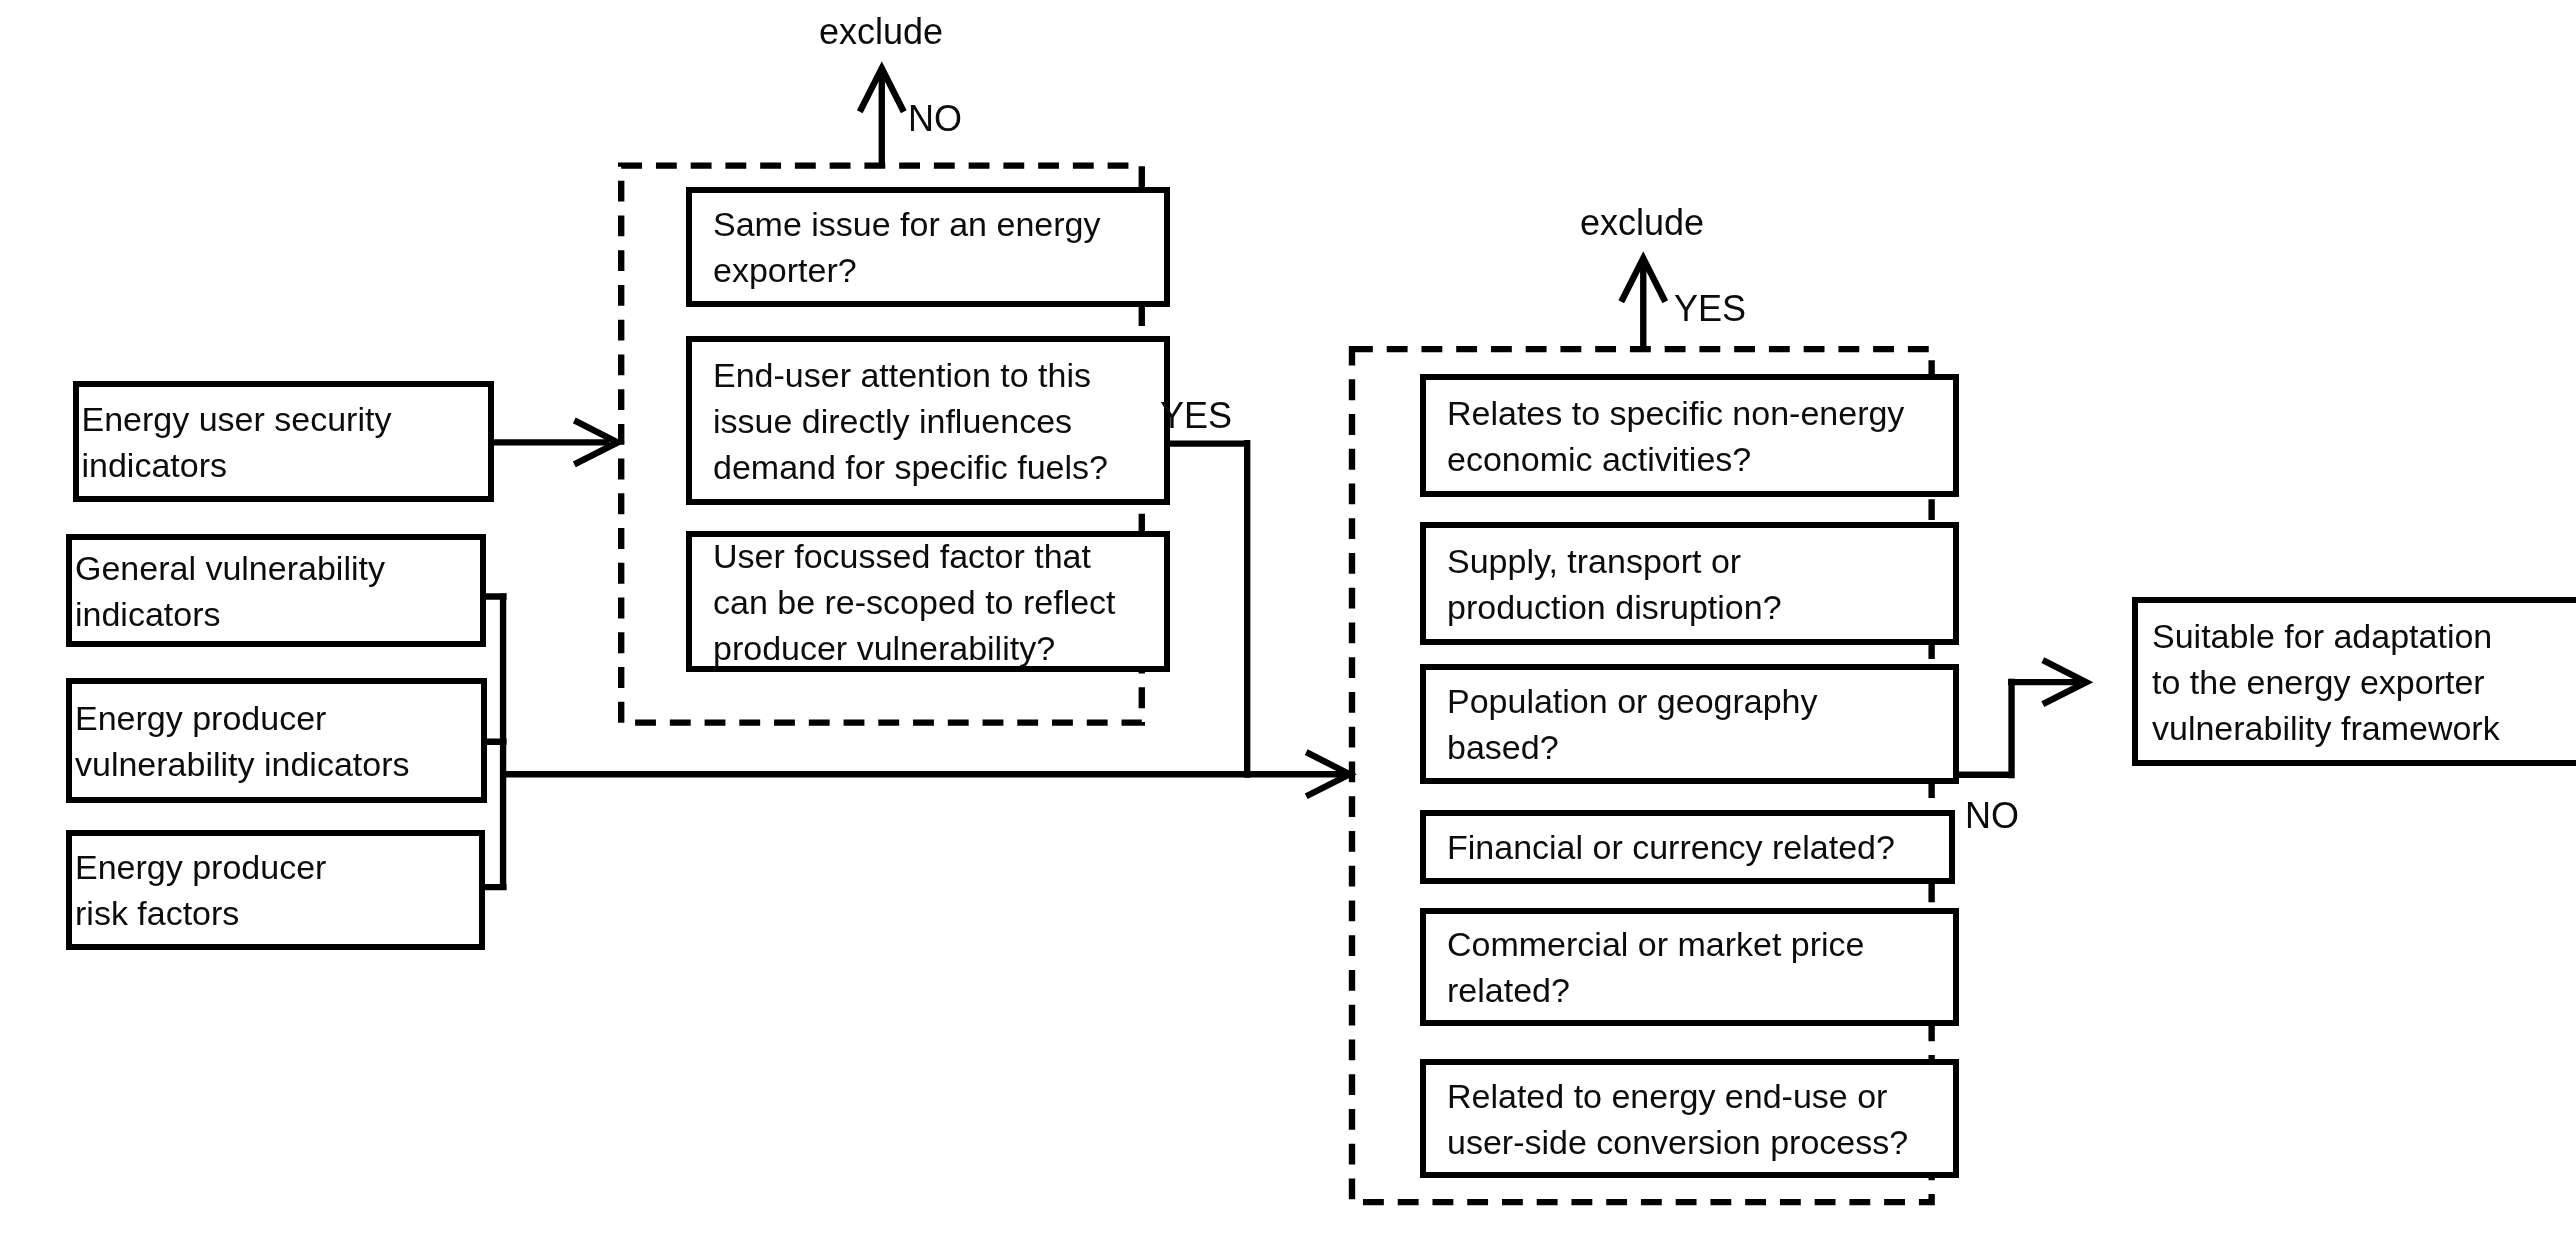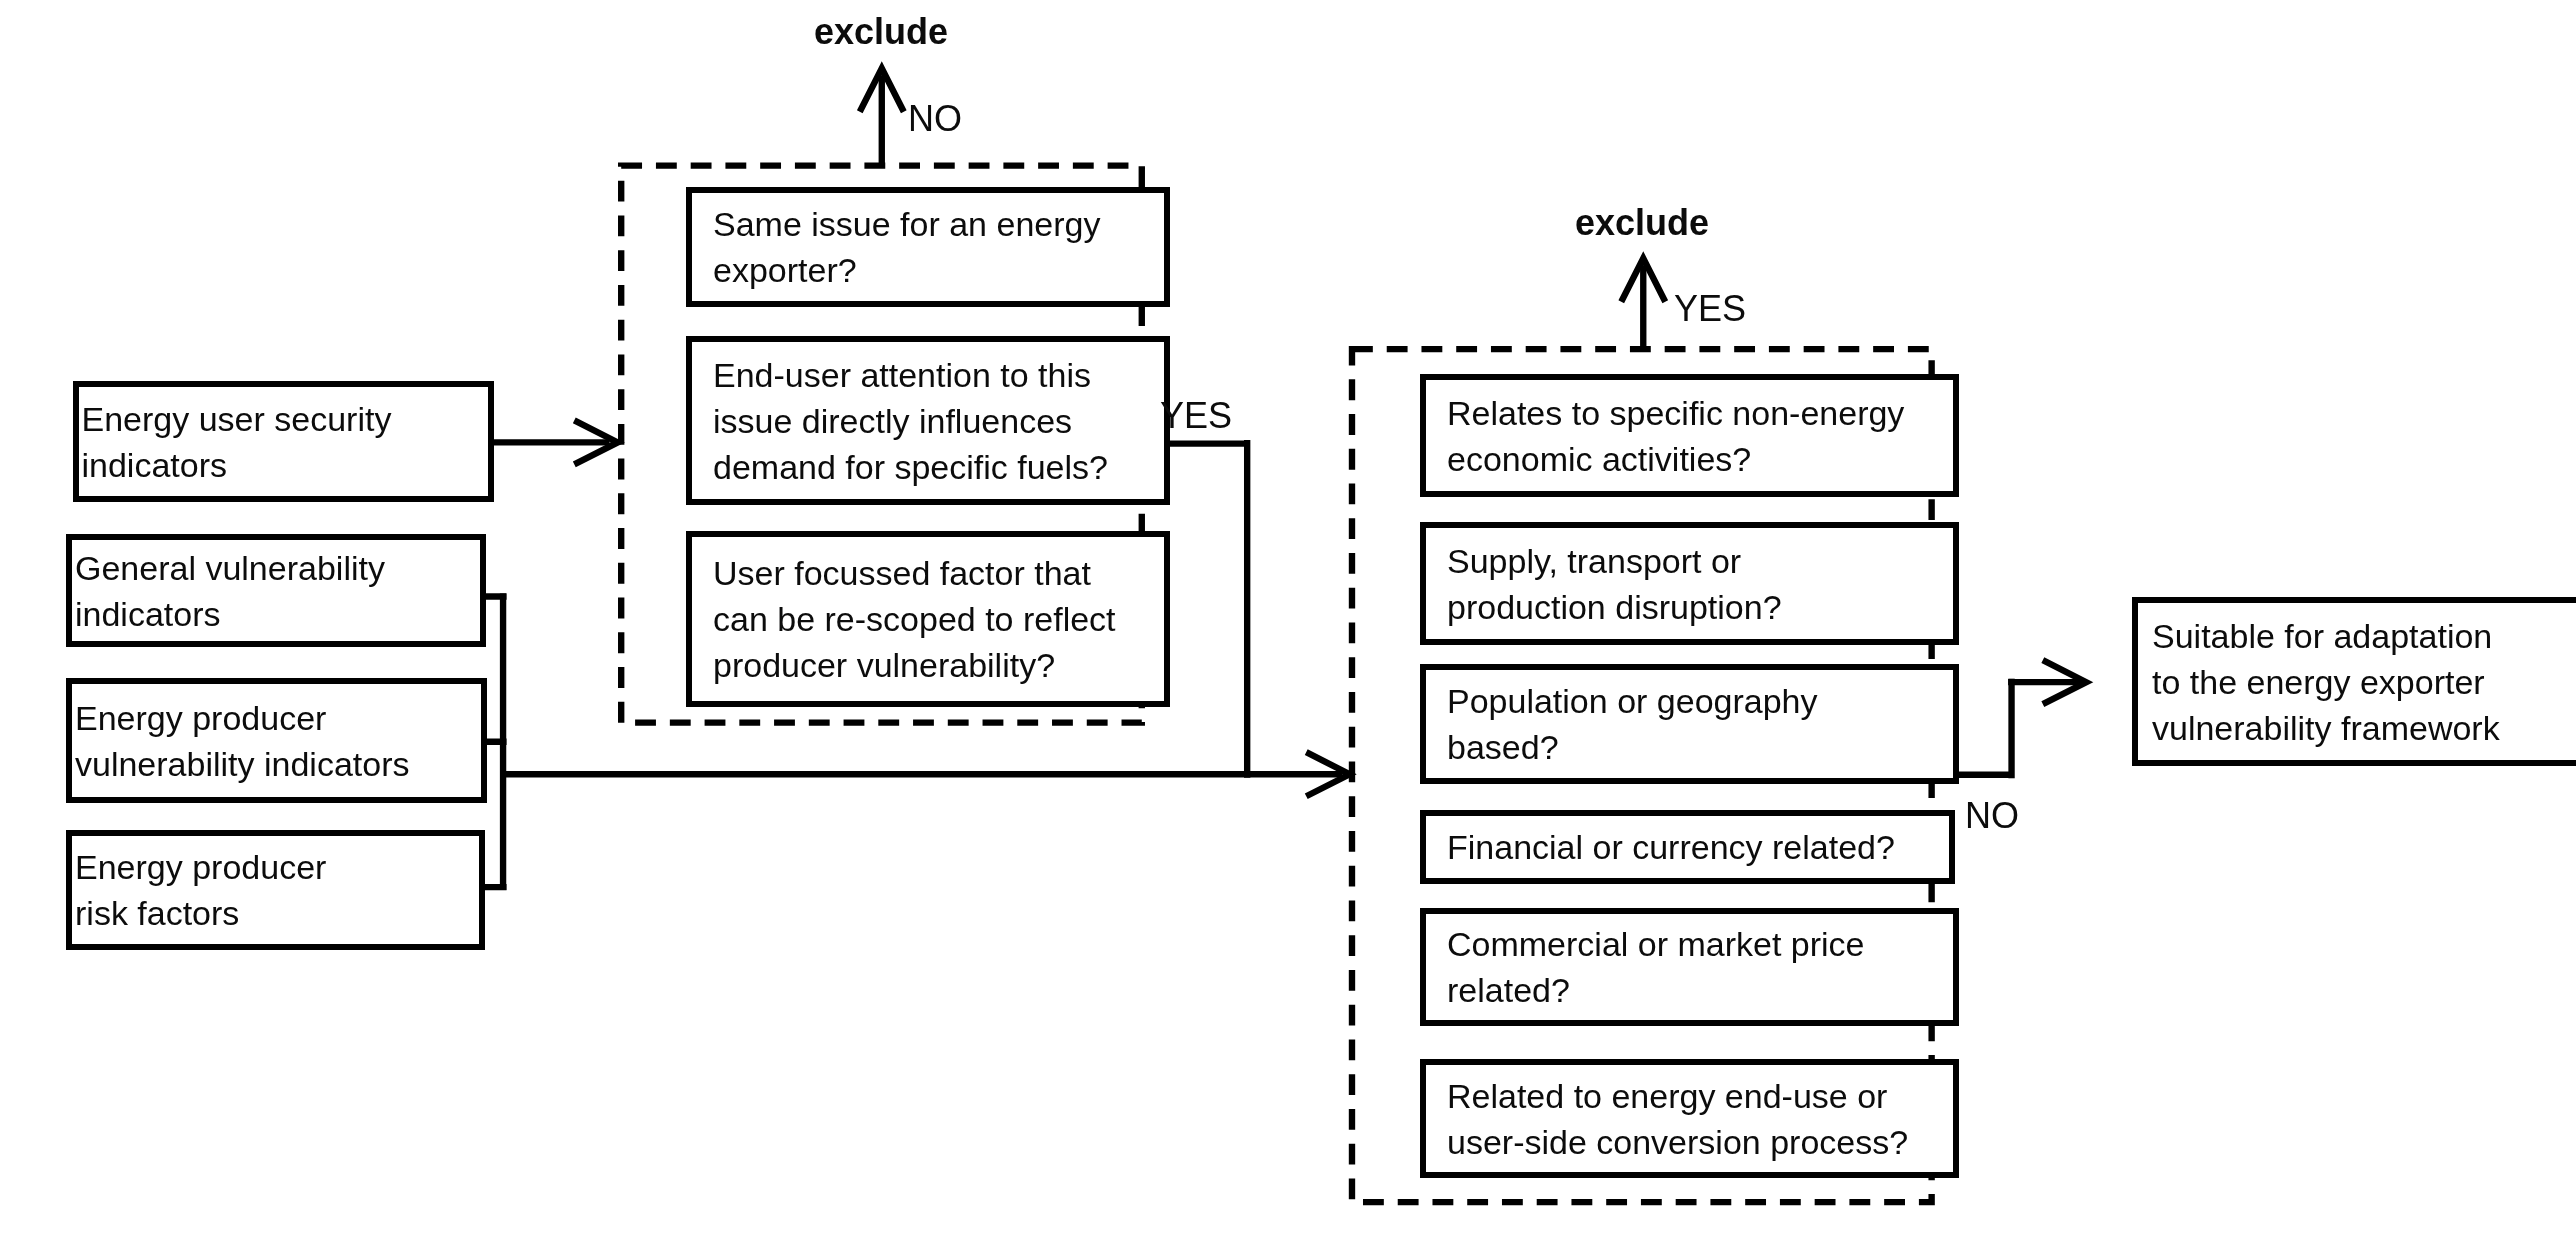--- a/index.html
+++ b/index.html
@@ -39,21 +39,21 @@
     letter-spacing: 0px;
   }
   .pad-std   { padding-left: 3px; }
   .pad-wide  { padding-left: 21px; }
   .decision-label {
     position: absolute;
     font-size: 36px;
     line-height: 38px;
     white-space: nowrap;
   }
-  .centered { text-align: center; font-weight: bold; }
+  .centered { text-align: center; }
 </style>
 </head>
 <body>
 
 <div class="canvas">
 
   <svg class="connector-layer" viewBox="0 0 4447 2131" fill="none" stroke="#000000" stroke-width="11">
 
     <rect x="1072" y="286" width="899" height="962" stroke-dasharray="36 24"></rect>
     <rect x="2334" y="603" width="1001" height="1473" stroke-dasharray="36 24"></rect>
@@ -103,21 +103,21 @@
 
   <div class="box pad-wide" style="left:643px; top:187px; width:484px; height:120px;">
     <span class="box-label">Same issue for an energy
 exporter?</span>
   </div>
   <div class="box pad-wide" style="left:643px; top:336px; width:484px; height:169px;">
     <span class="box-label">End-user attention to this
 issue directly influences
 demand for specific fuels?</span>
   </div>
-  <div class="box pad-wide" style="left:643px; top:531px; width:484px; height:176px;">
+  <div class="box pad-wide" style="left:643px; top:531px; width:484px; height:141px;">
     <span class="box-label">User focussed factor that
 can be re-scoped to reflect
 producer vulnerability?</span>
   </div>
 
   <div class="box pad-wide" style="left:1377px; top:374px; width:539px; height:123px;">
     <span class="box-label">Relates to specific non-energy
 economic activities?</span>
   </div>
   <div class="box pad-wide" style="left:1377px; top:522px; width:539px; height:123px;">

